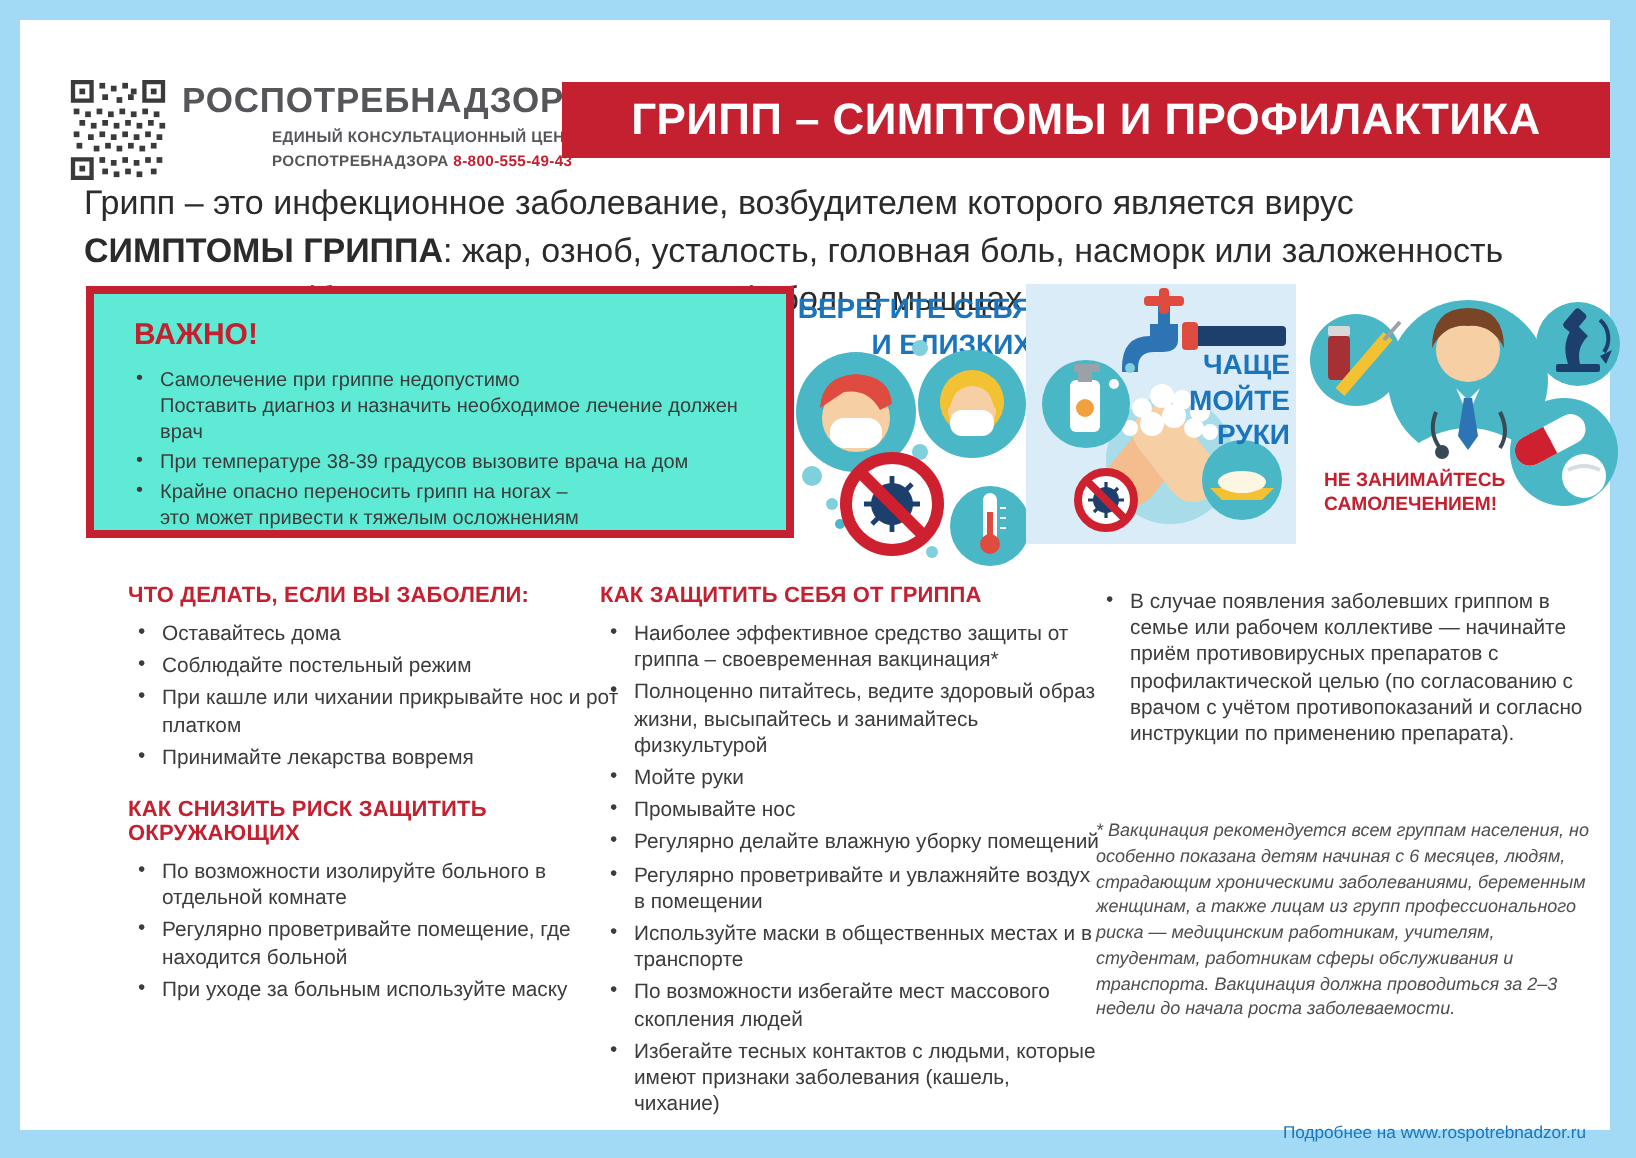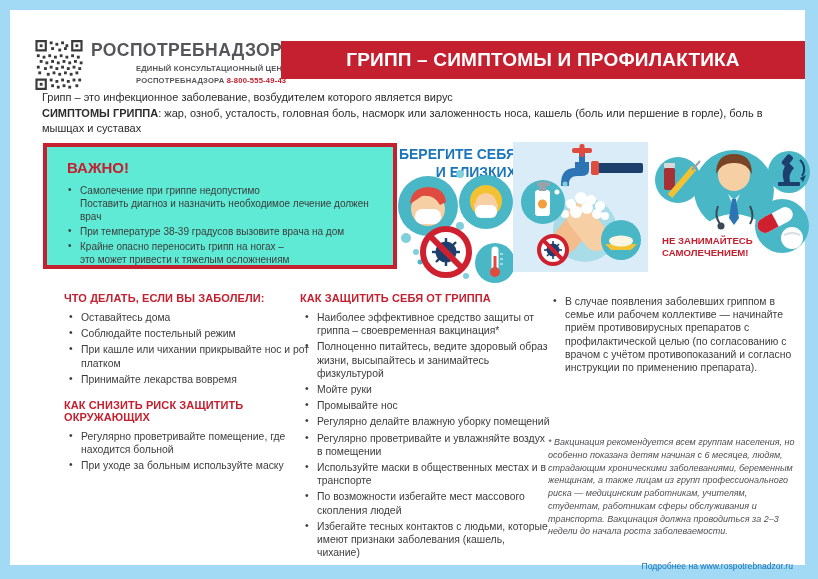--- a/index.html
+++ b/index.html
@@ -8,24 +8,24 @@
             font-family:"Liberation Sans", sans-serif; overflow:hidden; }
   .page { position:absolute; left:10px; top:10px; width:795px; height:555px; background:#ffffff; }
 
   
   .qr { position:absolute; left:25px; top:30px; width:48px; height:50px; }
   .logo-text { position:absolute; left:81px; top:30px; }
   .logo-title { font-size:17.5px; font-weight:bold; color:#55565a; letter-spacing:.4px; }
   .logo-sub { font-size:7.6px; font-weight:bold; color:#55565a; margin-top:3px; letter-spacing:.2px;padding-left:45px; }
   .logo-phone { color:#c4202f; }
   .banner { position:absolute; left:271px; top:31px; width:524px; height:38px; background:#c4202f;
-            color:#ffffff; font-size:19px; font-weight:bold; display:flex; align-items:center;
+            color:#ffffff; font-size:22px; font-weight:bold; display:flex; align-items:center;
             justify-content:center; letter-spacing:.2px; }
 
-  .intro { position:absolute; left:32px; top:80px; width:755px; font-size:11px; color:#2b2b2b; line-height:1.42; }
+  .intro { position:absolute; left:32px; top:80px; width:755px; font-size:17px; color:#2b2b2b; line-height:1.42; }
   .b { font-weight:bold; }
 
   
   .important-box { position:absolute; left:33px; top:133px; width:326px; height:108px;
                    border:4px solid #c4202f; background:#5eead4; padding:10px 4px 0 16px; }
   .important-title { color:#c4202f; font-weight:bold; font-size:15px; margin:2px 0 8px 4px; }
   .important-box ul { color:#c4202f; }
   .important-box li::before { color:#c4202f; }
 
   
@@ -48,21 +48,21 @@
   .cap-doctor { position:absolute; left:652px; top:225px; width:120px; }
 
   
   .col { position:absolute; top:282px; }
   .col1 { left:32px; width:252px;margin-left:22px; }
   .col2 { left:290px; width:250px; }
   .col3 { left:538px; top:285px; width:252px; }
   .col-header { color:#c4202f; font-weight:bold; font-size:11px; margin:0 0 7px 0; letter-spacing:.1px; }
   .col-header.second { margin-top:13px; }
 
-  .footnote { position:absolute; left:538px; top:426px; width:252px; font-size:9px; font-style:italic;
+  .footnote { position:absolute; left:538px; top:399px; width:252px; font-size:9px; font-style:italic;
               color:#4f4f52; line-height:1.42; }
   .footer-link { position:absolute; right:12px; top:551px; font-size:8.6px; color:#1b75bc; }
 </style>
 </head>
 <body>
 
 <div class="canvas">
   <div class="page">
 
     <svg class="qr" viewBox="0 0 33 35">
@@ -250,20 +250,22 @@
           <circle cx="40" cy="108" r="6.5" fill="#1d3f6e"></circle>
           <g stroke="#1d3f6e" stroke-width="1.6">
               <line x1="40" y1="99" x2="40" y2="117"></line>
               <line x1="31" y1="108" x2="49" y2="108"></line>
               <line x1="34" y1="102" x2="46" y2="114"></line>
               <line x1="46" y1="102" x2="34" y2="114"></line>
             </g>
           <line x1="30" y1="98" x2="50" y2="118" stroke="#cf2030" stroke-width="4"></line>
         </g>
       </svg>
+      <div class="il-caption-blue cap-wash">ЧАЩЕ МОЙТЕ
+РУКИ</div>
     </div>
 
     <svg class="svg-doctor" width="158" height="112" viewBox="0 0 158 112">
       <g>
         <circle cx="24" cy="38" r="23" fill="#4ab7c6"></circle>
         <rect x="10" y="26" width="11" height="22" rx="2" fill="#a63034"></rect>
         <rect x="10" y="21" width="11" height="5" rx="1" fill="#d9d9d9"></rect>
         <line x1="16" y1="54" x2="40" y2="26" stroke="#f2c233" stroke-width="6"></line>
         <line x1="38" y1="28" x2="46" y2="19" stroke="#9aa1a8" stroke-width="2"></line>
       </g>
@@ -304,20 +306,21 @@
     <div class="col col1">
       <div class="col-header">ЧТО ДЕЛАТЬ, ЕСЛИ ВЫ ЗАБОЛЕЛИ:</div>
       <ul class="bullets">
           <li>Оставайтесь дома</li>
           <li>Соблюдайте постельный режим</li>
           <li>При кашле или чихании прикрывайте нос и рот платком</li>
           <li>Принимайте лекарства вовремя</li>
         </ul>
       <div class="col-header second">КАК СНИЗИТЬ РИСК ЗАЩИТИТЬ ОКРУЖАЮЩИХ</div>
       <ul class="bullets">
+          <li>По возможности изолируйте больного в отдельной комнате</li>
           <li>Регулярно проветривайте помещение, где находится больной</li>
           <li>При уходе за больным используйте маску</li>
         </ul>
     </div>
 
     <div class="col col2">
       <div class="col-header">КАК ЗАЩИТИТЬ СЕБЯ ОТ ГРИППА</div>
       <ul class="bullets">
           <li>Наиболее эффективное средство защиты от гриппа – своевременная вакцинация*</li>
           <li>Полноценно питайтесь, ведите здоровый образ жизни, высыпайтесь и занимайтесь физкультурой</li>

